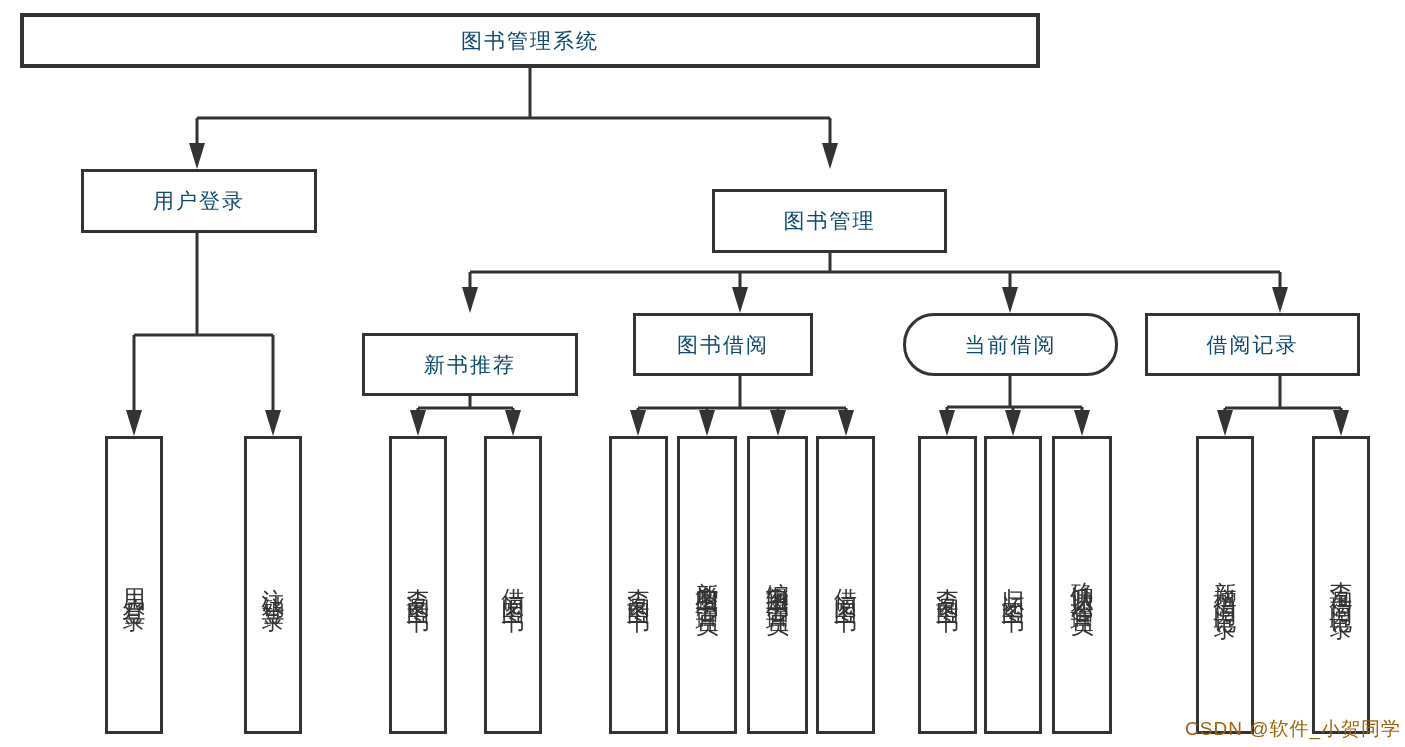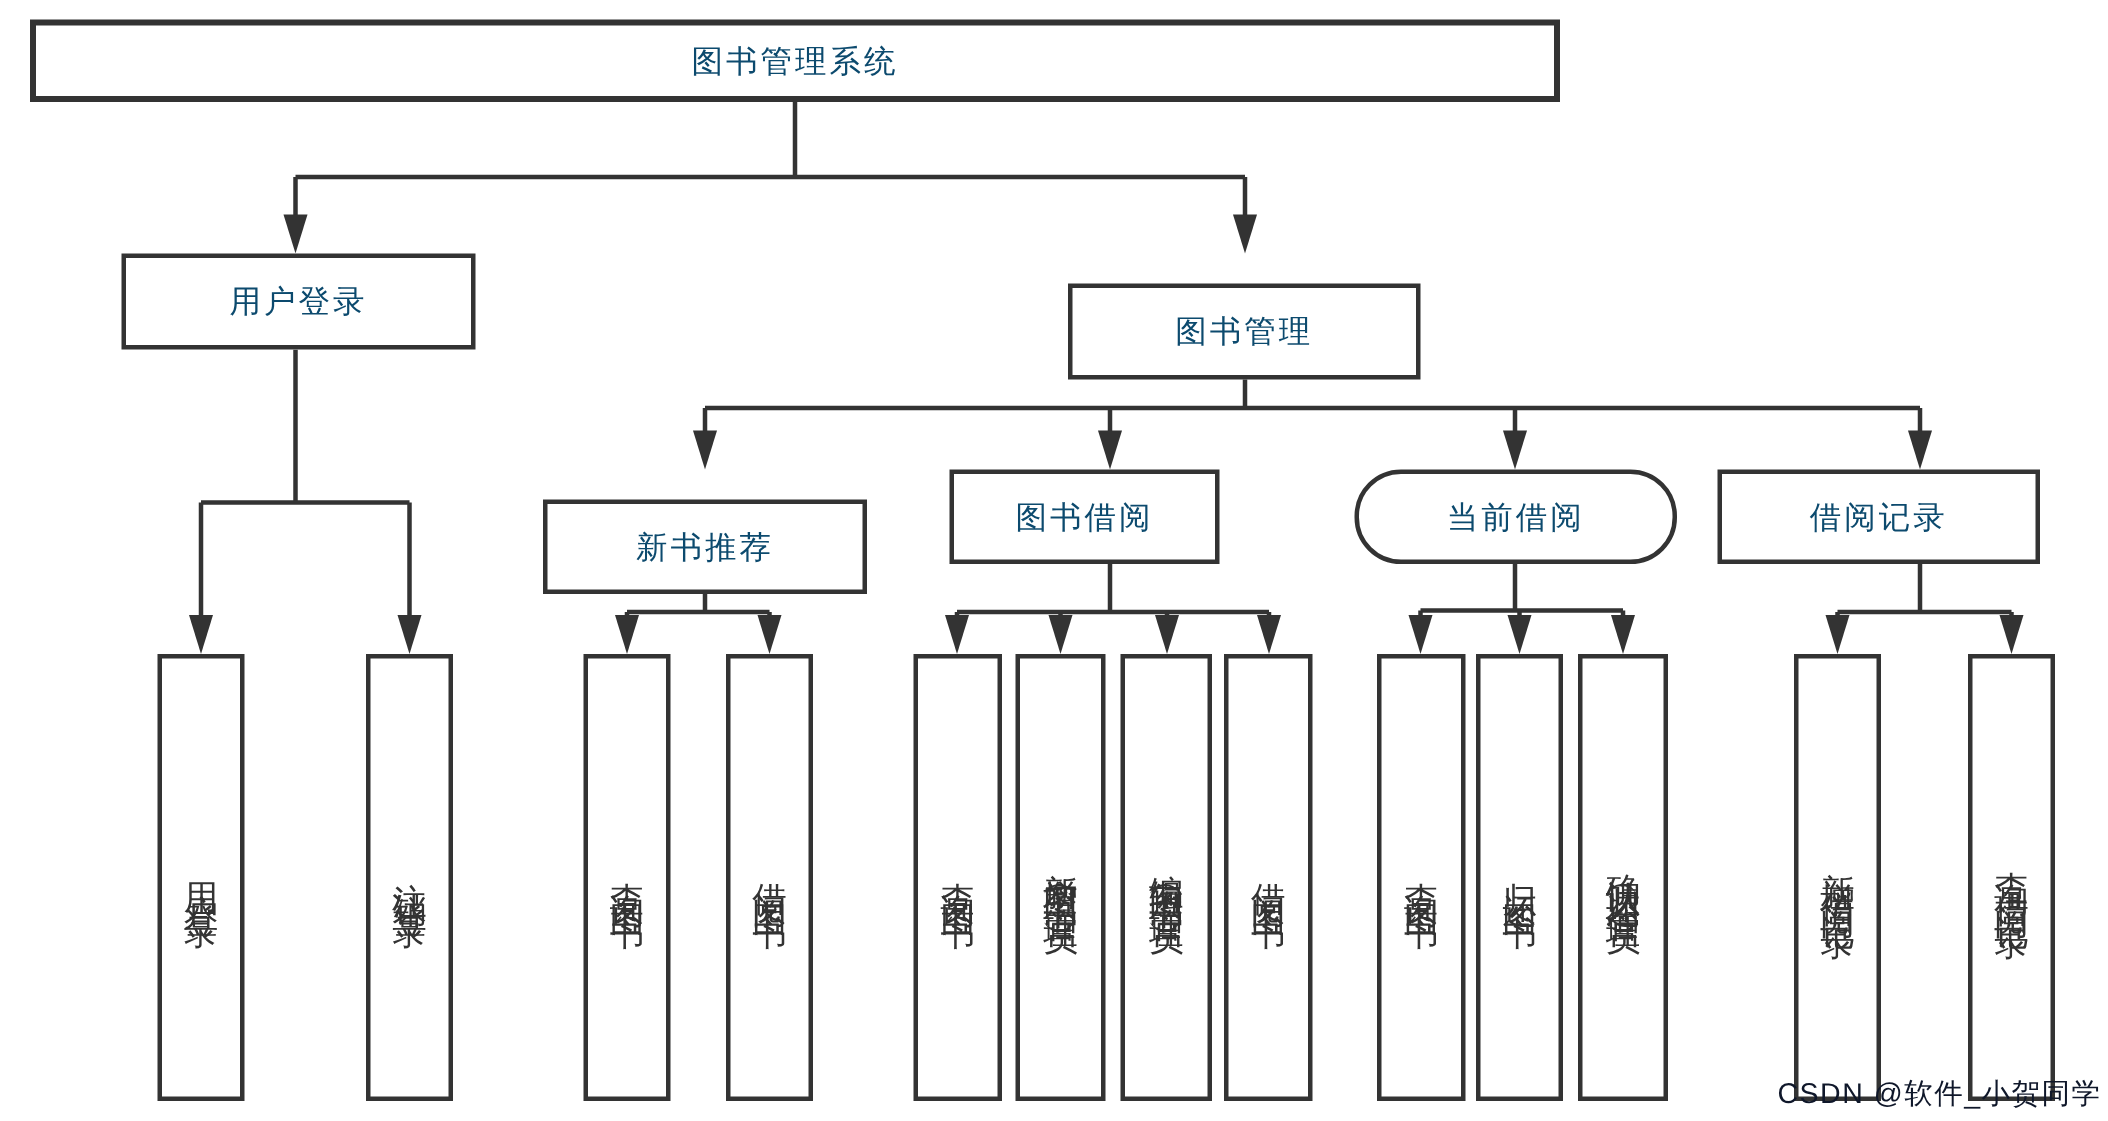--- a/index.html
+++ b/index.html
@@ -8,21 +8,21 @@
   .canvas { position:absolute; left:0; top:0; width:1405px; height:747px; }
   svg.wires { position:absolute; left:0; top:0; pointer-events:none; }
   .box { position:absolute; box-sizing:border-box; background:#ffffff;
          border:3px solid #333333; display:flex; align-items:center; justify-content:center; }
   .rootbox { border-width:4px; }
   .hlabel { font-size:21px; letter-spacing:2px; color:#0c4a6e; white-space:nowrap; }
   .vbox span { writing-mode:vertical-rl; text-orientation:mixed; font-size:23px;
                letter-spacing:0.32em; color:#333333; line-height:1; }
   .vbox.v9 span { letter-spacing:0.2em; }
   .watermark { position:absolute; right:4px; top:716px; font-size:19px;
-               color:#0f172a; letter-spacing:1px; white-space:nowrap; }
+               color:#a16207; letter-spacing:1px; white-space:nowrap; }
 </style>
 </head>
 <body>
 
 <div class="canvas">
 
   <svg class="wires" width="1405" height="747" viewBox="0 0 1405 747">
     <defs>
       <polygon id="arrowhead" points="-8,-26 8,-26 0,0" fill="#333333"></polygon>
     </defs>

